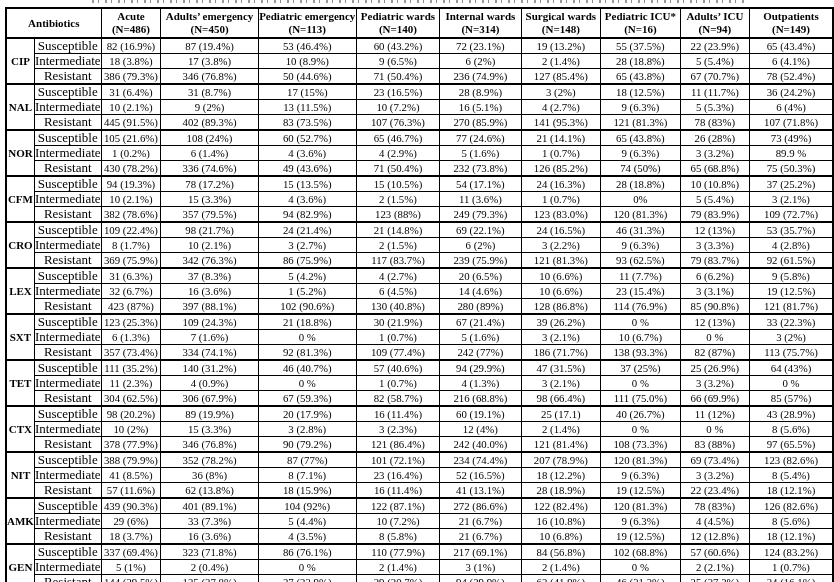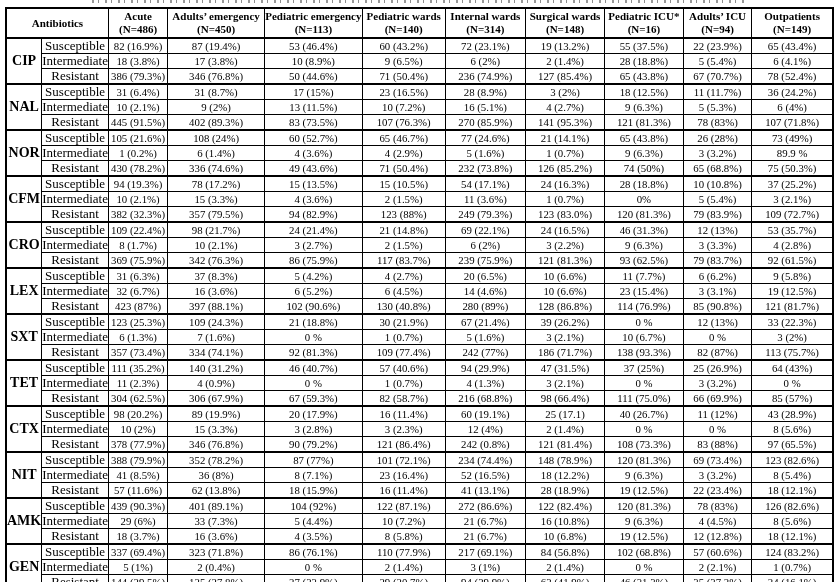--- a/index.html
+++ b/index.html
@@ -34,21 +34,21 @@
   }
   thead th {
     font-weight: bold;
     border-bottom: 2px solid #000;
     height: 28px;
     line-height: 13px;
     vertical-align: middle;
   }
   .hl { display: block; }
   tr.group-start td { border-top: 2px solid #000; }
-  td.code { font-weight: bold; font-size: 14px; }
+  td.code { font-weight: bold; font-size: 11px; }
   td.cat { font-size: 13px; }
   td.val { font-size: 10.8px; }
 </style>
 </head>
 <body>
 
 <div class="clip-strip"></div>
 
 <table>
   <colgroup>
@@ -237,21 +237,21 @@
         <td class="val">4 (3.6%)</td>
         <td class="val">2 (1.5%)</td>
         <td class="val">11 (3.6%)</td>
         <td class="val">1 (0.7%)</td>
         <td class="val">0%</td>
         <td class="val">5 (5.4%)</td>
         <td class="val">3 (2.1%)</td>
       </tr>
       <tr>
         <td class="cat">Resistant</td>
-        <td class="val">382 (32.3%)</td>
+        <td class="val">382 (78.6%)</td>
         <td class="val">357 (79.5%)</td>
         <td class="val">94 (82.9%)</td>
         <td class="val">123 (88%)</td>
         <td class="val">249 (79.3%)</td>
         <td class="val">123 (83.0%)</td>
         <td class="val">120 (81.3%)</td>
         <td class="val">79 (83.9%)</td>
         <td class="val">109 (72.7%)</td>
       </tr>
       <tr class="group-start">
@@ -301,21 +301,21 @@
         <td class="val">20 (6.5%)</td>
         <td class="val">10 (6.6%)</td>
         <td class="val">11 (7.7%)</td>
         <td class="val">6 (6.2%)</td>
         <td class="val">9 (5.8%)</td>
       </tr>
       <tr>
         <td class="cat">Intermediate</td>
         <td class="val">32 (6.7%)</td>
         <td class="val">16 (3.6%)</td>
-        <td class="val">6 (5.2%)</td>
+        <td class="val">1 (5.2%)</td>
         <td class="val">6 (4.5%)</td>
         <td class="val">14 (4.6%)</td>
         <td class="val">10 (6.6%)</td>
         <td class="val">23 (15.4%)</td>
         <td class="val">3 (3.1%)</td>
         <td class="val">19 (12.5%)</td>
       </tr>
       <tr>
         <td class="cat">Resistant</td>
         <td class="val">423 (87%)</td>
@@ -426,35 +426,35 @@
         <td class="val">0 %</td>
         <td class="val">0 %</td>
         <td class="val">8 (5.6%)</td>
       </tr>
       <tr>
         <td class="cat">Resistant</td>
         <td class="val">378 (77.9%)</td>
         <td class="val">346 (76.8%)</td>
         <td class="val">90 (79.2%)</td>
         <td class="val">121 (86.4%)</td>
-        <td class="val">242 (0.8%)</td>
+        <td class="val">242 (40.0%)</td>
         <td class="val">121 (81.4%)</td>
         <td class="val">108 (73.3%)</td>
         <td class="val">83 (88%)</td>
         <td class="val">97 (65.5%)</td>
       </tr>
       <tr class="group-start">
         <td class="code" rowspan="3">NIT</td>
         <td class="cat">Susceptible</td>
         <td class="val">388 (79.9%)</td>
         <td class="val">352 (78.2%)</td>
         <td class="val">87 (77%)</td>
         <td class="val">101 (72.1%)</td>
         <td class="val">234 (74.4%)</td>
-        <td class="val">148 (78.9%)</td>
+        <td class="val">207 (78.9%)</td>
         <td class="val">120 (81.3%)</td>
         <td class="val">69 (73.4%)</td>
         <td class="val">123 (82.6%)</td>
       </tr>
       <tr>
         <td class="cat">Intermediate</td>
         <td class="val">41 (8.5%)</td>
         <td class="val">36 (8%)</td>
         <td class="val">8 (7.1%)</td>
         <td class="val">23 (16.4%)</td>

